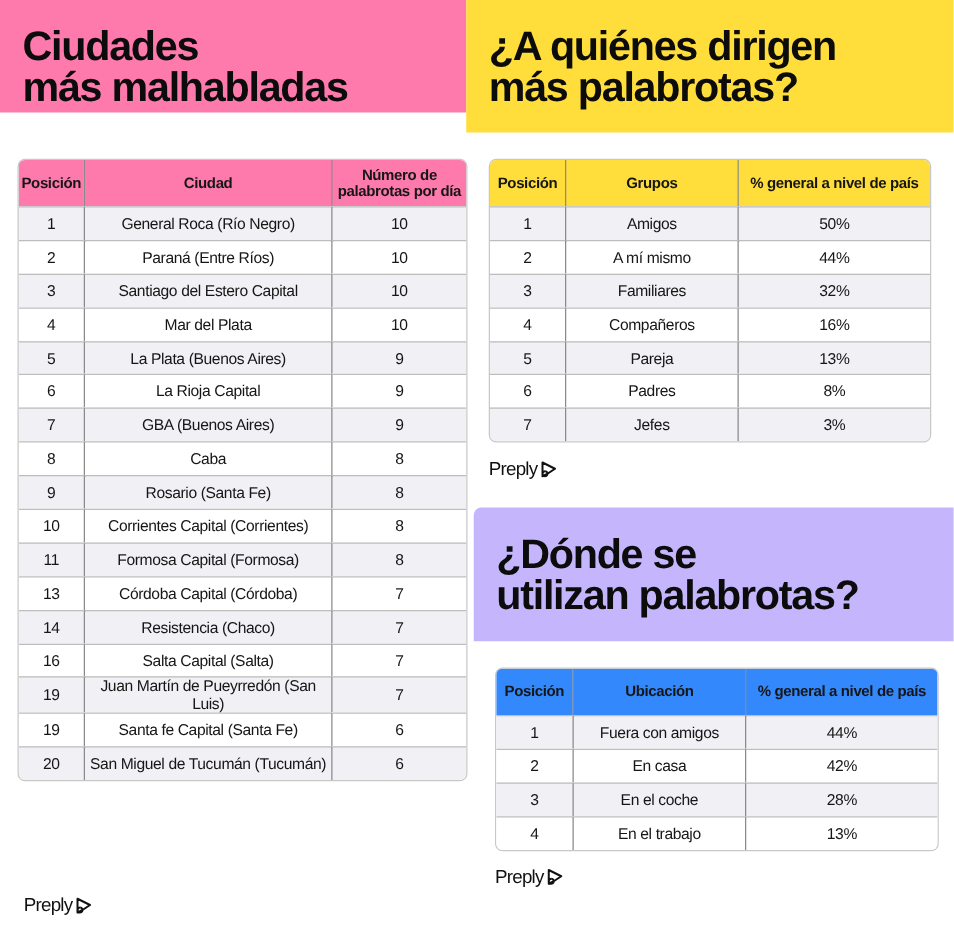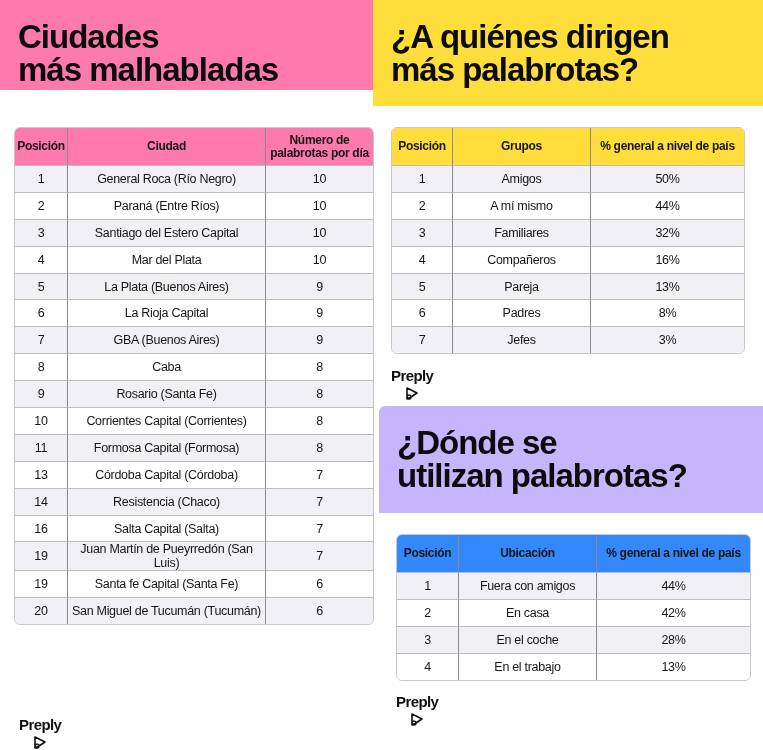--- a/index.html
+++ b/index.html
@@ -20,21 +20,21 @@
   #table-cities { left: 14px; top: 127px; width: 360px; }
   #table-cities thead th { background: #ff7aac; height: 37px; }
   #table-cities td { height: 26.9px; }
   #table-groups { left: 391px; top: 127px; width: 354px; }
   #table-groups thead th { background: #ffdd3b; height: 37px; }
   #table-groups td { height: 26.9px; }
   #table-places { left: 396px; top: 534px; width: 355px; }
   #table-places thead th { background: #3388fb; height: 37px; }
   #table-places td { height: 27px; }
 
-  .logo { position: absolute; display: flex; align-items: center; gap: 2px; font-weight: 700; font-size: 15px; letter-spacing: -0.6px; color: #111; flex-direction: column; }
+  .logo { position: absolute; display: flex; align-items: center; gap: 2px; font-weight: 400; font-size: 15px; letter-spacing: -0.6px; color: #111; }
   .logo svg { width: 14px; height: 15px; }
   #logo-1 { left: 19px; top: 716px; }
   #logo-2 { left: 391px; top: 367px; }
   #logo-3 { left: 396px; top: 693px; }
 </style>
 </head>
 <body>
 
 <div class="band" id="band-pink">
   <h1>Ciudades

